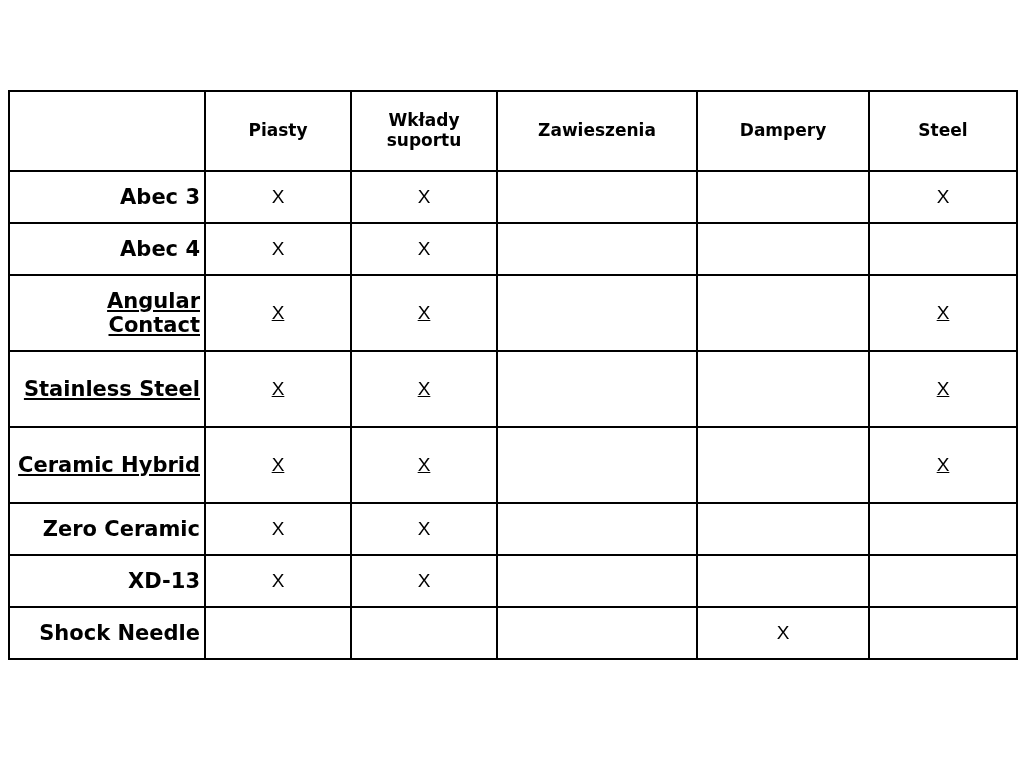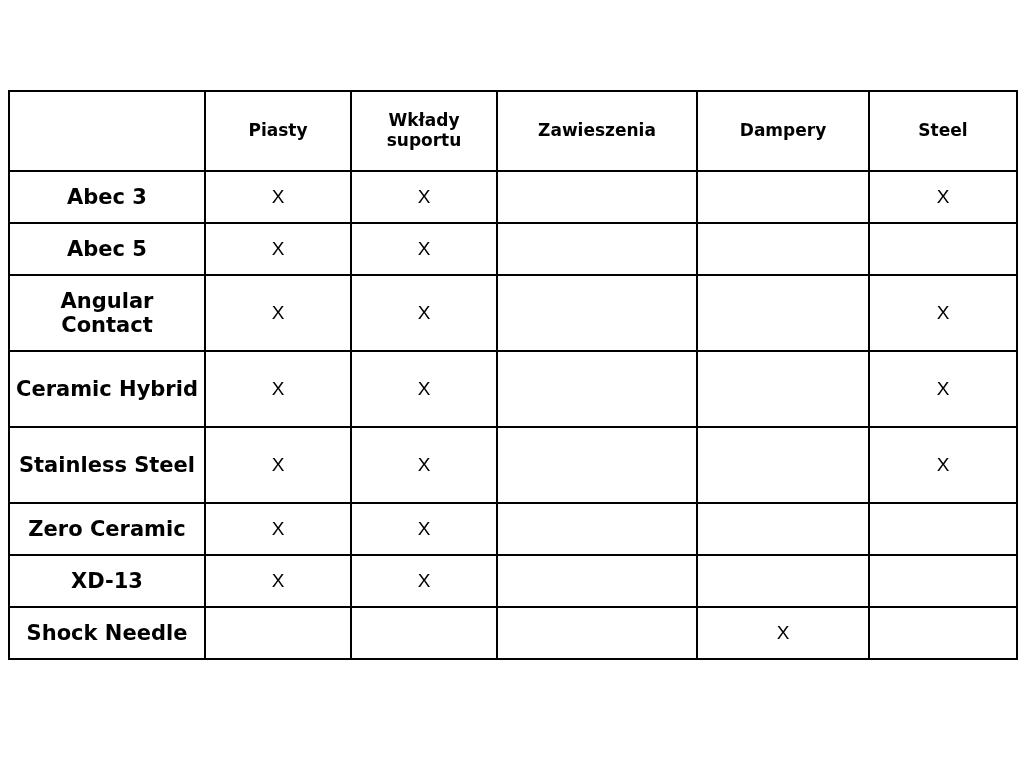--- a/index.html
+++ b/index.html
@@ -51,29 +51,31 @@
     height: 70px;
   }
   thead th.corner {
     border-top: 2px solid #000000;
   }
   tbody th.rowlabel {
     font-weight: bold;
     font-size: 21px;
     line-height: 1.15;
     padding: 6px 4px;
+    text-align: right;
   }
   tbody td.mark {
     font-weight: normal;
     font-size: 19px;
     font-family: "Liberation Sans", sans-serif;
   }
   tbody tr.tall th.rowlabel,
   tbody tr.tall td.mark {
     height: 62px;
+    text-decoration: underline;
   }
   tbody tr.short th.rowlabel,
   tbody tr.short td.mark {
     height: 38px;
   }
 </style>
 </head>
 <body>
 
 <div id="page">
@@ -100,45 +102,45 @@
       <tbody>
         <tr class="short">
           <th class="rowlabel">Abec 3</th>
           <td class="mark">X</td>
           <td class="mark">X</td>
           <td class="mark"></td>
           <td class="mark"></td>
           <td class="mark">X</td>
         </tr>
         <tr class="short">
-          <th class="rowlabel">Abec 5</th>
+          <th class="rowlabel">Abec 4</th>
           <td class="mark">X</td>
           <td class="mark">X</td>
           <td class="mark"></td>
           <td class="mark"></td>
           <td class="mark"></td>
         </tr>
         <tr class="tall">
           <th class="rowlabel">Angular Contact</th>
           <td class="mark">X</td>
           <td class="mark">X</td>
           <td class="mark"></td>
           <td class="mark"></td>
           <td class="mark">X</td>
         </tr>
         <tr class="tall">
-          <th class="rowlabel">Ceramic Hybrid</th>
+          <th class="rowlabel">Stainless Steel</th>
           <td class="mark">X</td>
           <td class="mark">X</td>
           <td class="mark"></td>
           <td class="mark"></td>
           <td class="mark">X</td>
         </tr>
         <tr class="tall">
-          <th class="rowlabel">Stainless Steel</th>
+          <th class="rowlabel">Ceramic Hybrid</th>
           <td class="mark">X</td>
           <td class="mark">X</td>
           <td class="mark"></td>
           <td class="mark"></td>
           <td class="mark">X</td>
         </tr>
         <tr class="short">
           <th class="rowlabel">Zero Ceramic</th>
           <td class="mark">X</td>
           <td class="mark">X</td>

